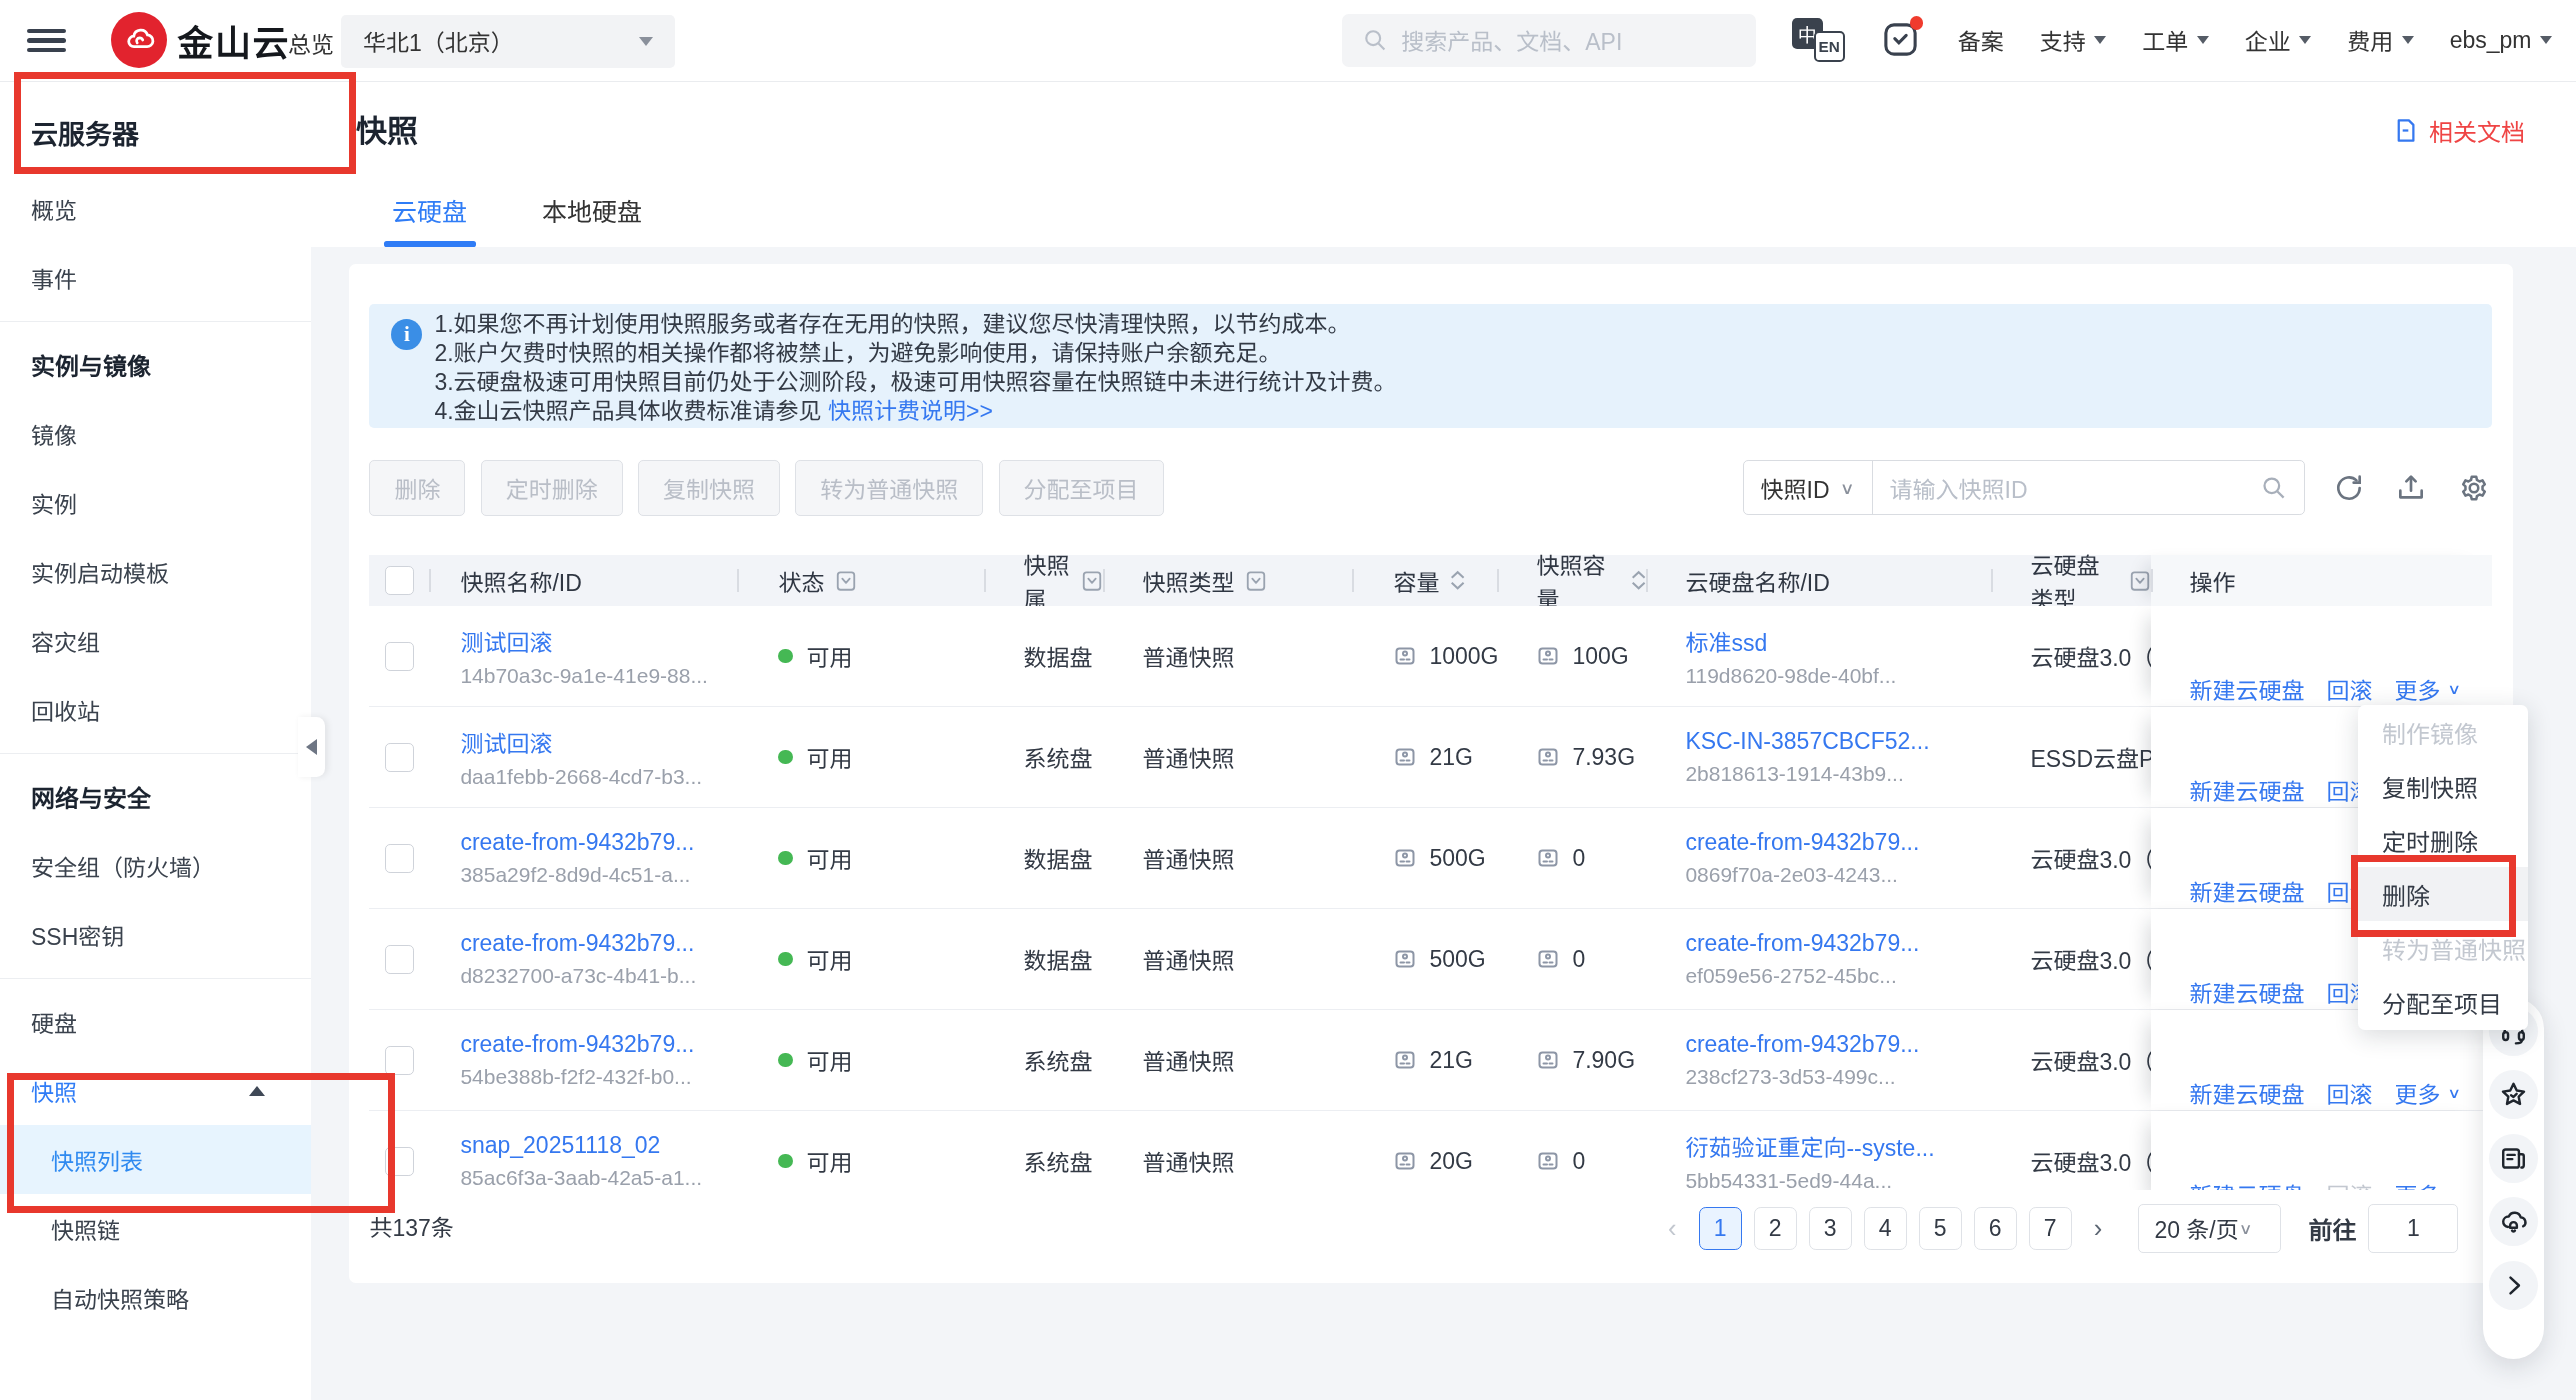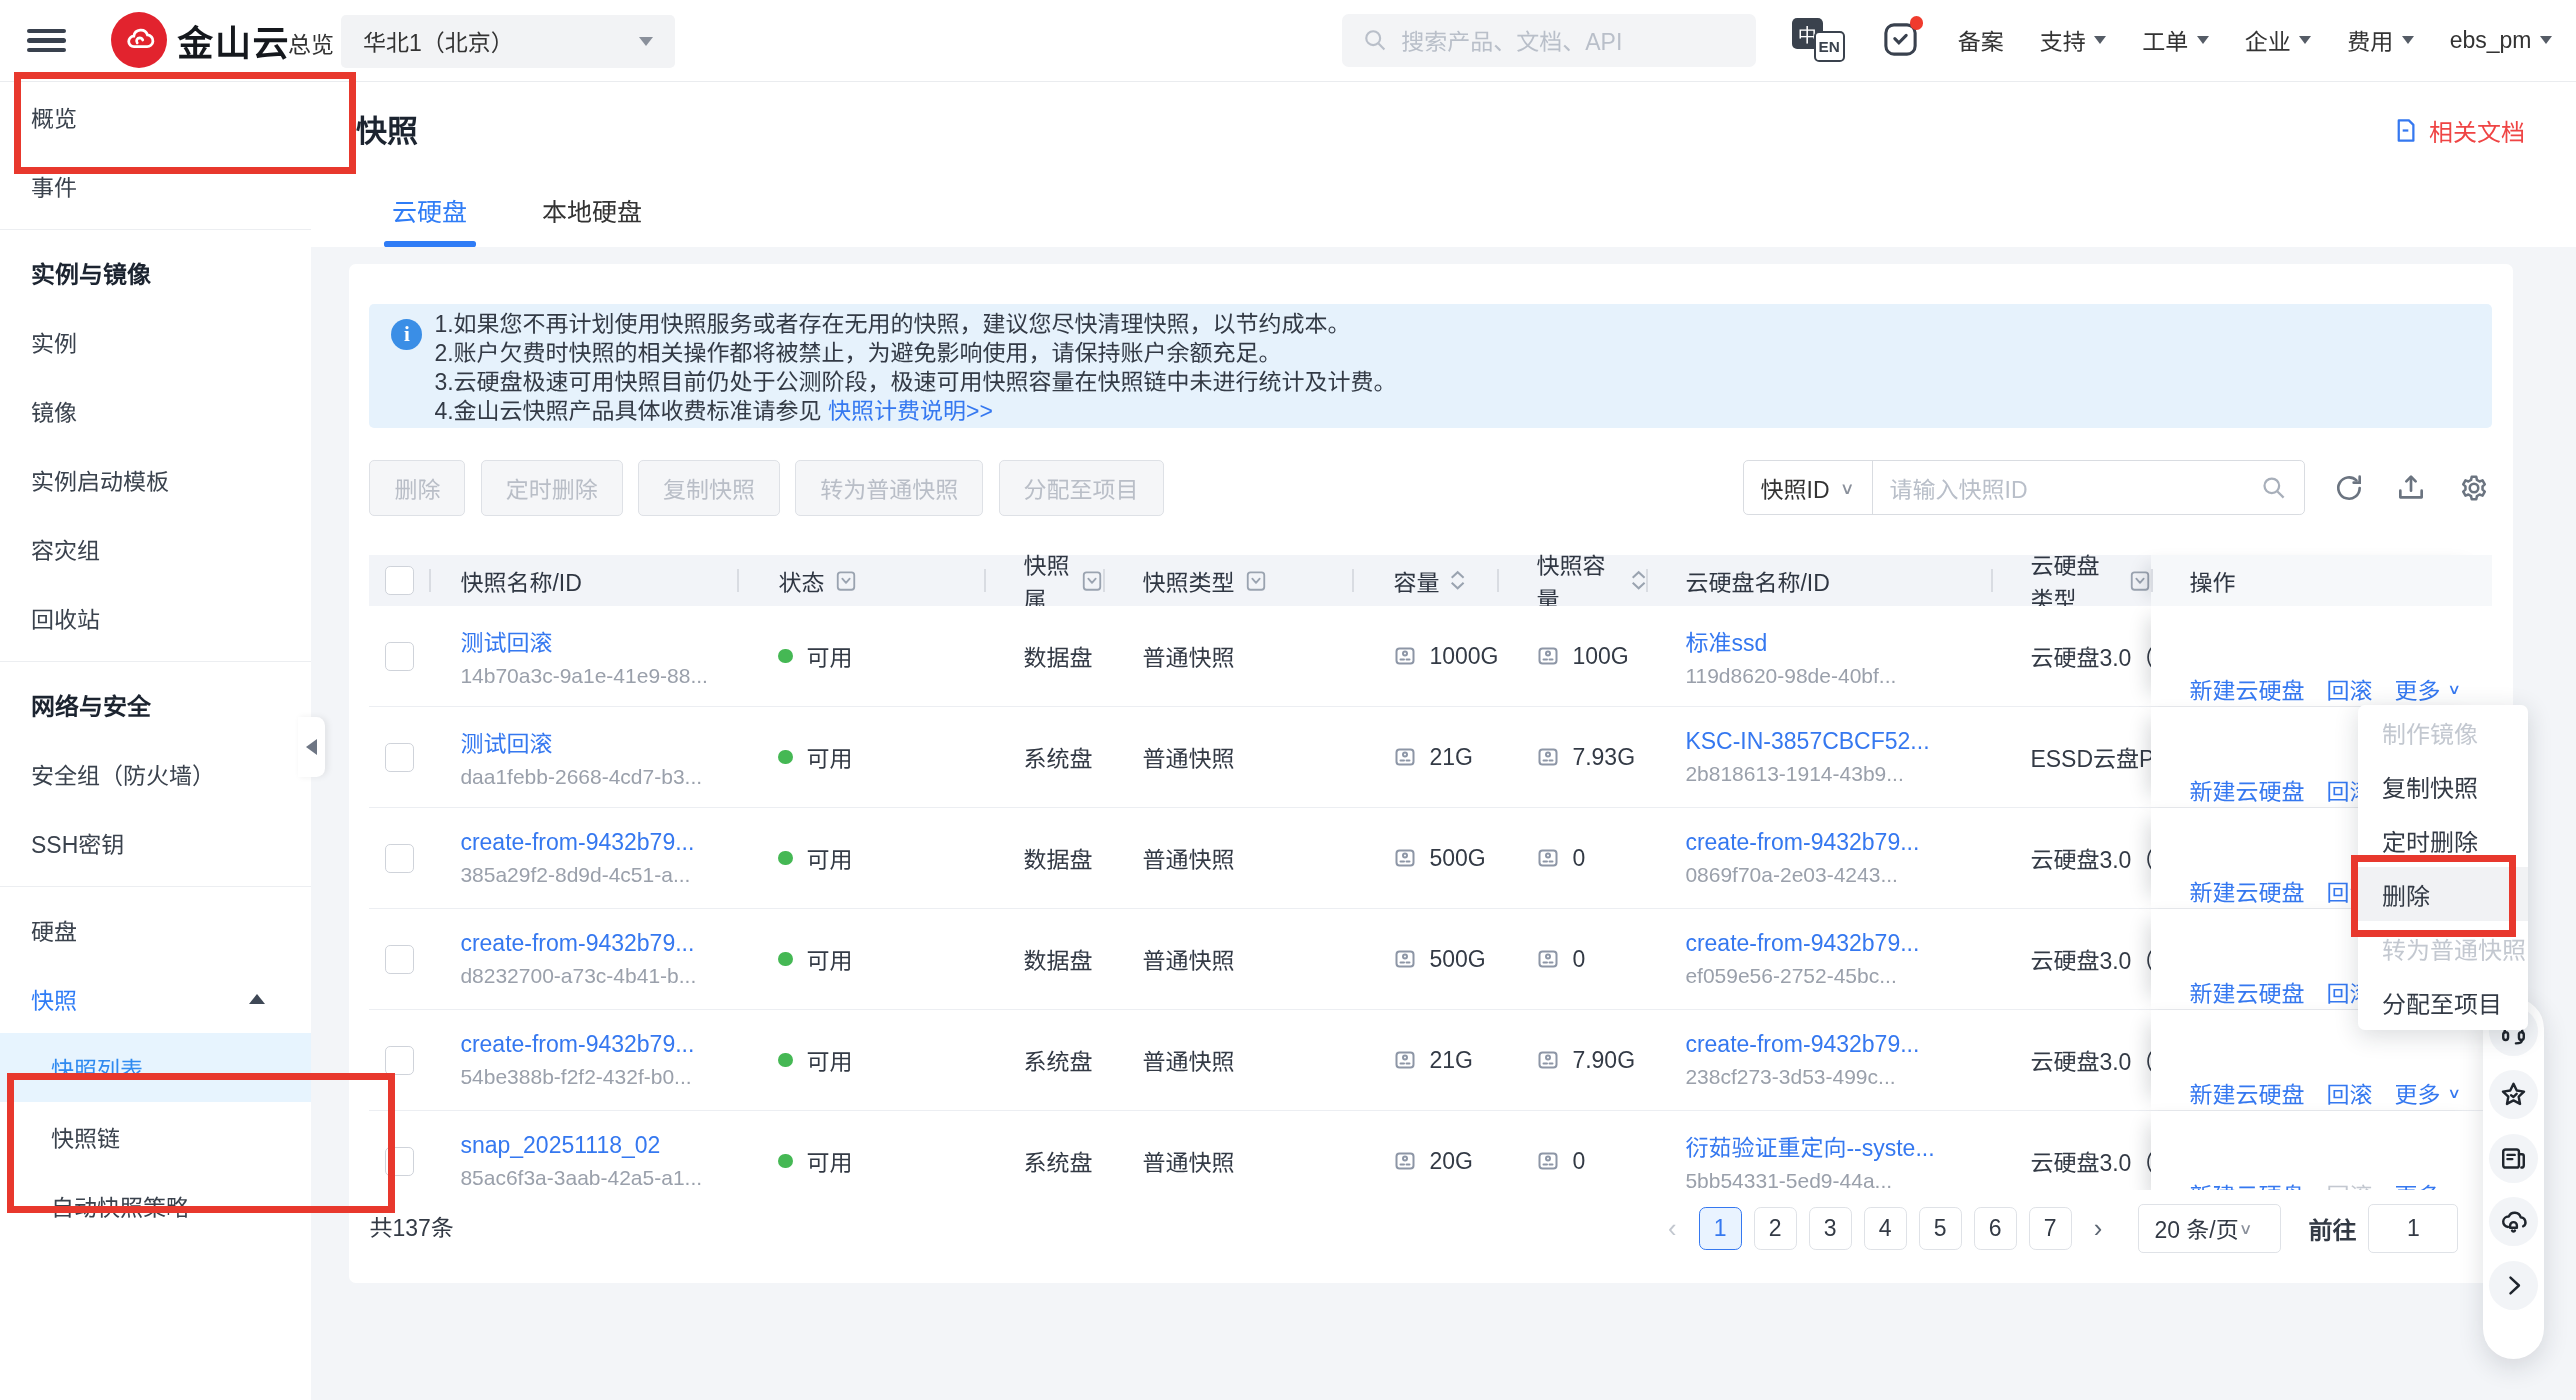--- a/index.html
+++ b/index.html
@@ -218,27 +218,28 @@
         <span class="caret-down"></span>
       </span>
     <span class="tb-item">
         <span>ebs_pm</span>
         <span class="caret-down"></span>
       </span>
   </div>
 </div>
 
 <div class="sidebar">
+  <div class="side-title">云服务器</div>
   <div id="side-items">
       <div class="side-item">概览</div>
       <div class="side-item">事件</div>
       <div class="side-divider"></div>
       <div class="side-section">实例与镜像</div>
+      <div class="side-item">镜像</div>
       <div class="side-item">实例</div>
-      <div class="side-item">镜像</div>
       <div class="side-item">实例启动模板</div>
       <div class="side-item">容灾组</div>
       <div class="side-item">回收站</div>
       <div class="side-divider"></div>
       <div class="side-section">网络与安全</div>
       <div class="side-item">安全组（防火墙）</div>
       <div class="side-item">SSH密钥</div>
       <div class="side-divider"></div>
       <div class="side-item">硬盘</div>
       <div class="side-item parent-active">快照<span class="exp-caret"></span></div>

